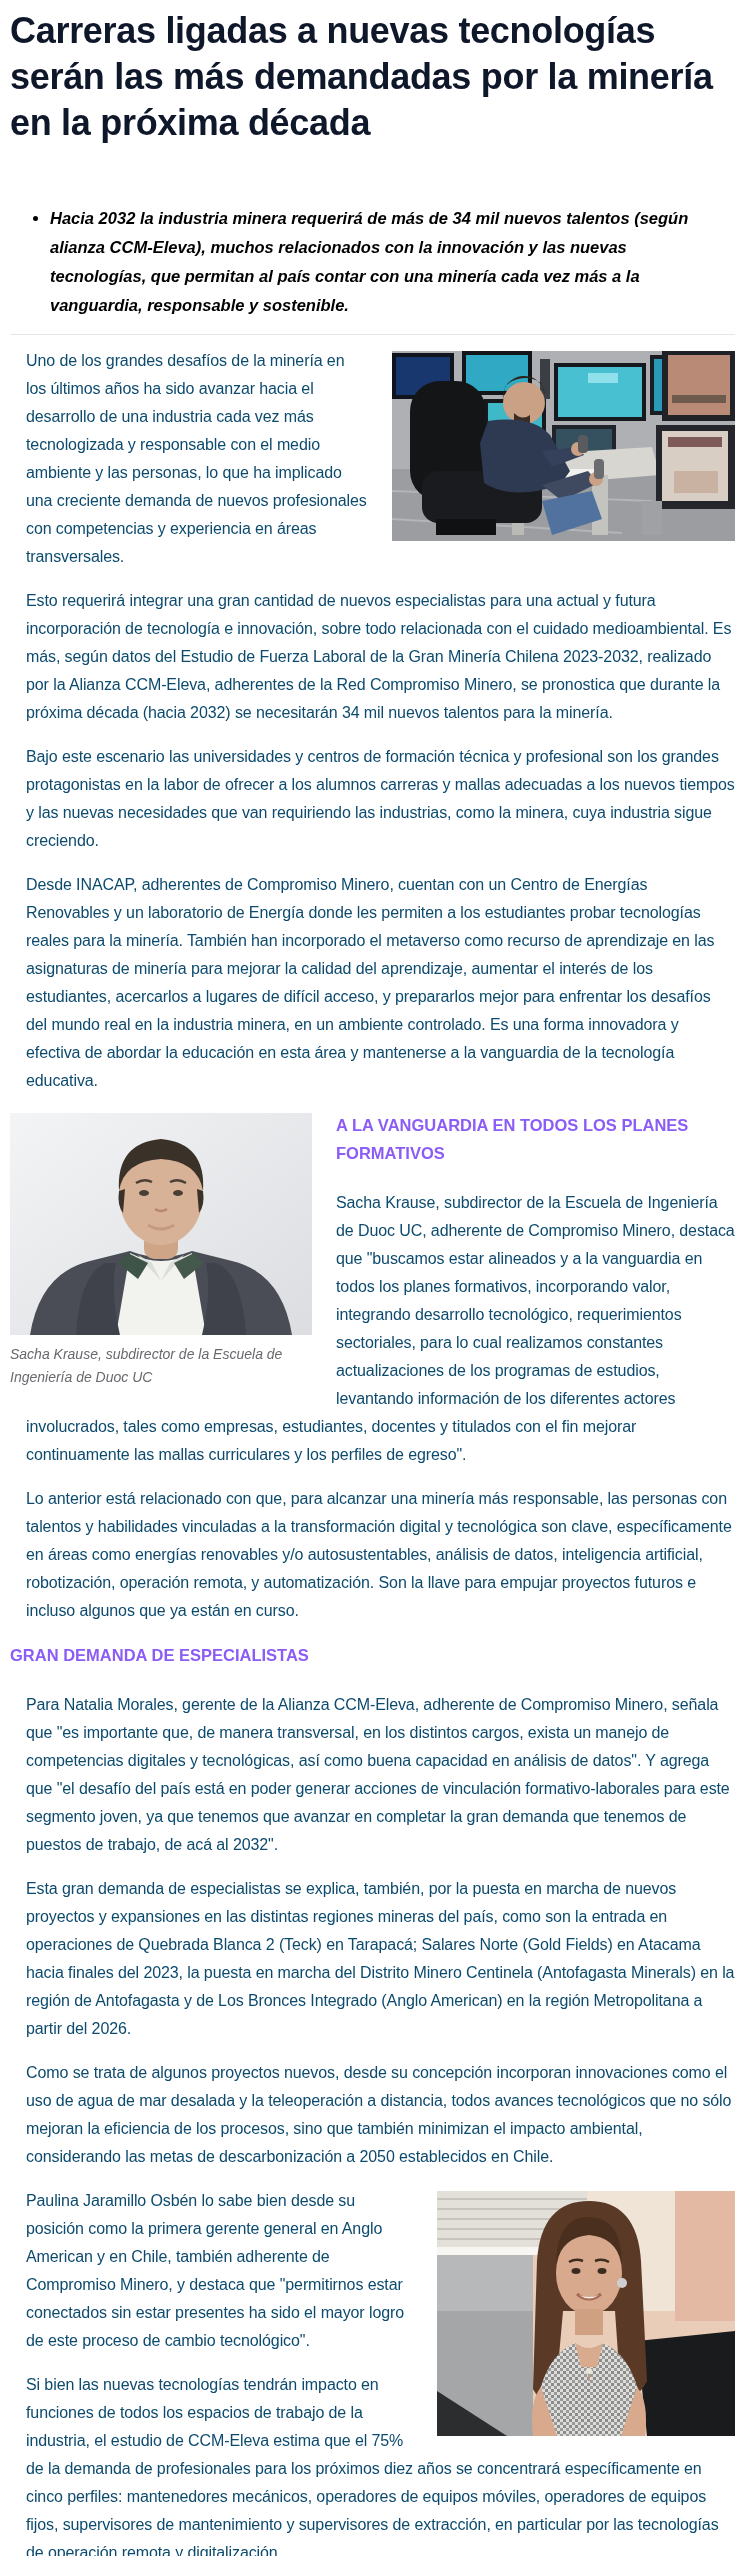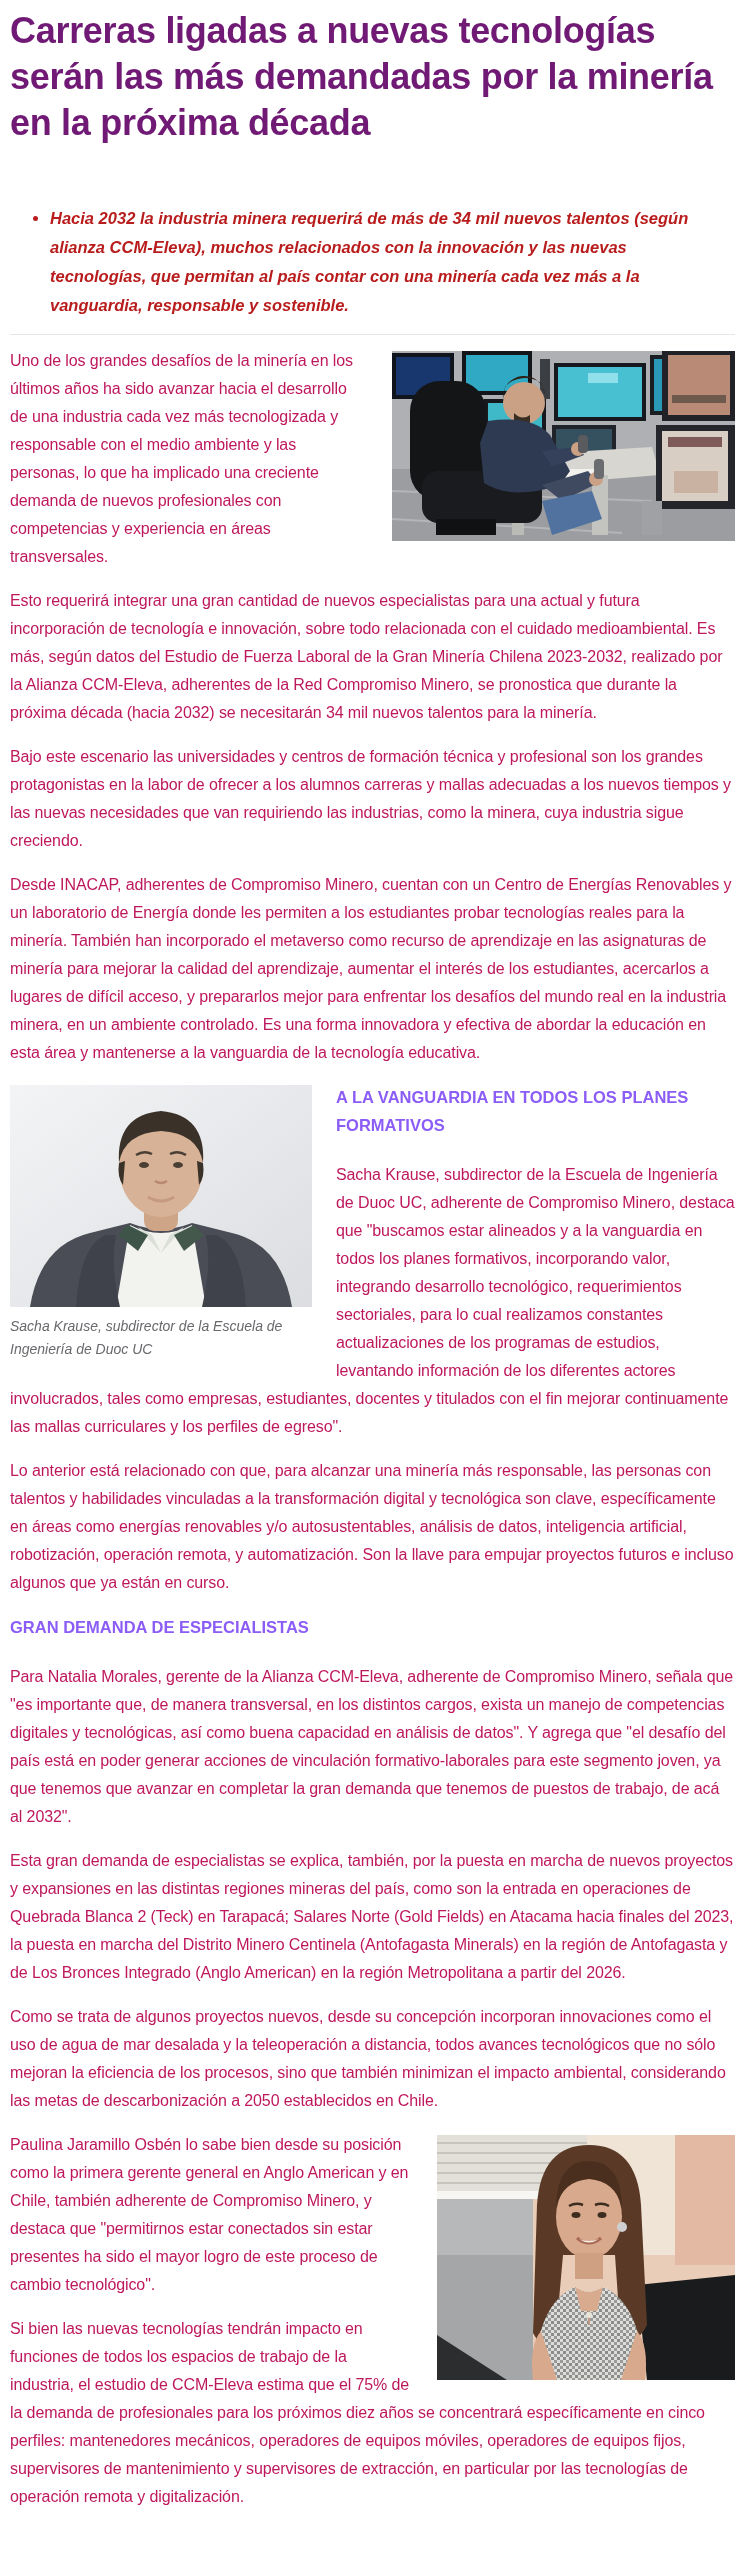--- a/index.html
+++ b/index.html
@@ -9,49 +9,49 @@
     color:#3f4146;
     -webkit-font-smoothing:antialiased;
   }
   .page{padding:8px 10px 14px 10px;}
 
   h1.article-title{
     margin:0;
     font-size:36px;
     line-height:1.28;
     font-weight:700;
-    color:#701a75;
+    color:#0f172a;
     letter-spacing:-0.3px;
   }
 
   ul.lead-list{
     margin:58px 0 0 0;
     padding:0 14px 0 40px;
   }
   ul.lead-list li{
     font-size:16.5px;
     line-height:29px;
     font-weight:700;
     font-style:italic;
-    color:#b91c1c;
+    color:#000000;
   }
 
   hr.divider{
     border:none;
     border-top:1px solid #e6e6e8;
     margin:14px 0 0 0;
   }
 
   .article-body{margin-top:12px;}
   .article-body p{
-    margin:0 0 16px 0;
+    margin:0 0 16px 16px;
     font-size:16px;
     line-height:28px;
     letter-spacing:-0.1px;
-    color:#be185d;
+    color:#0c4a6e;
   }
   h2.section-heading{
     margin:14px 0 22px 0;
     font-size:16.5px;
     line-height:28px;
     font-weight:700;
     color:#8b5cf6;
     letter-spacing:0;
   }
 

